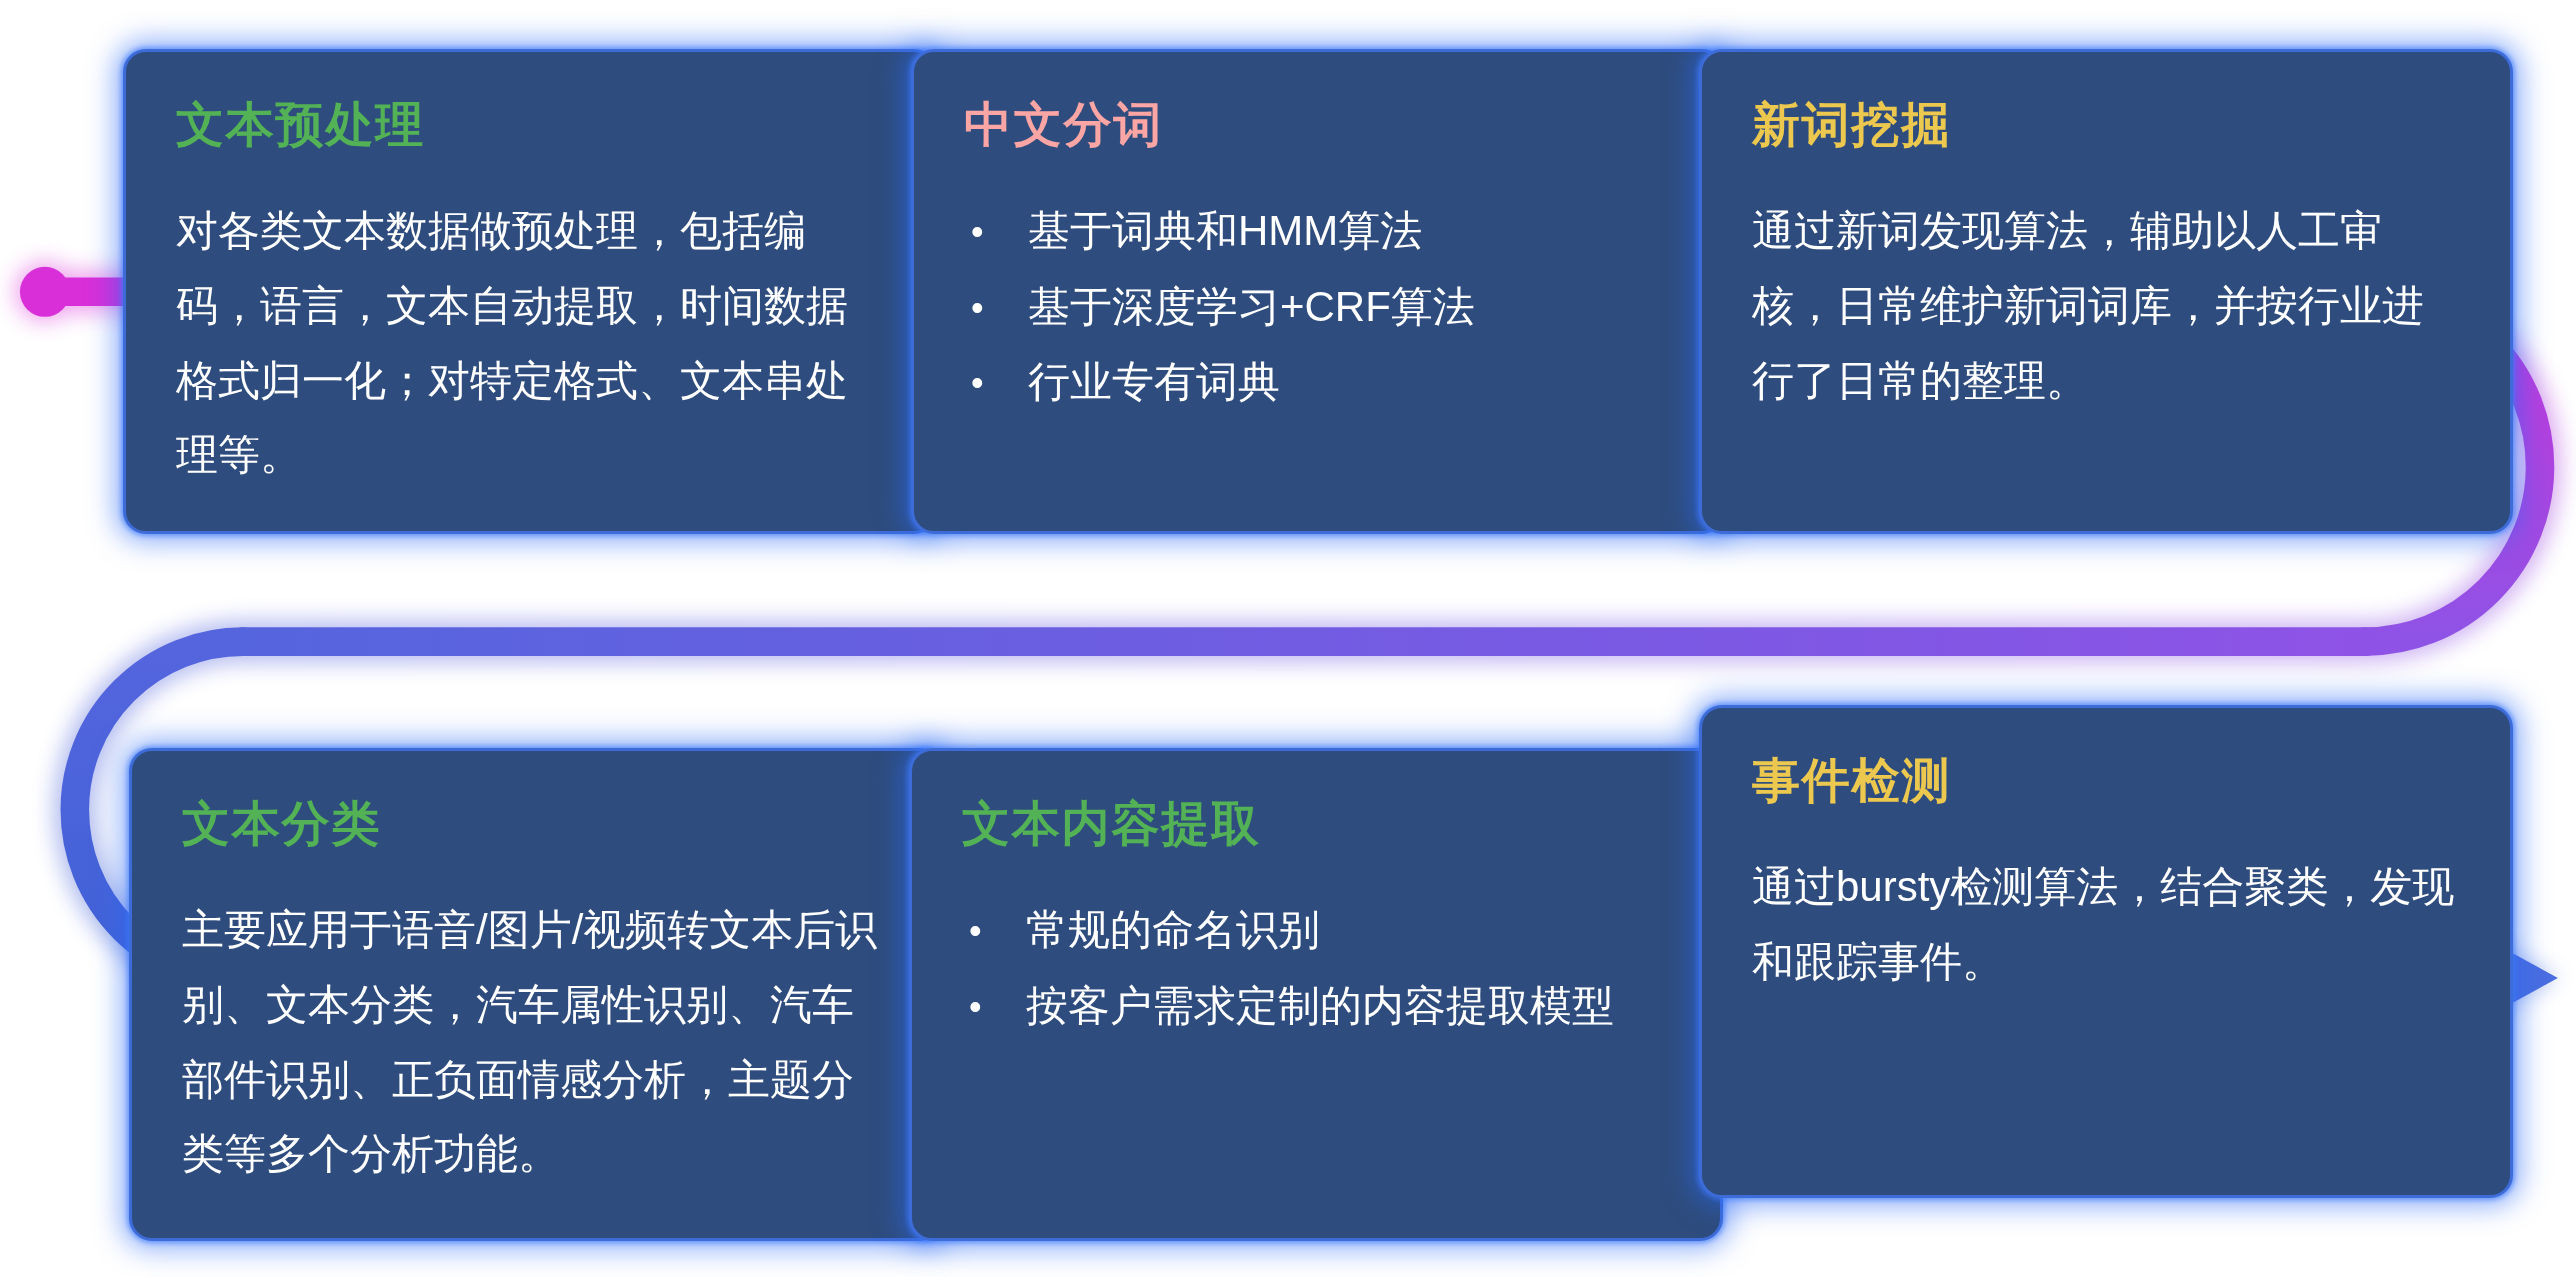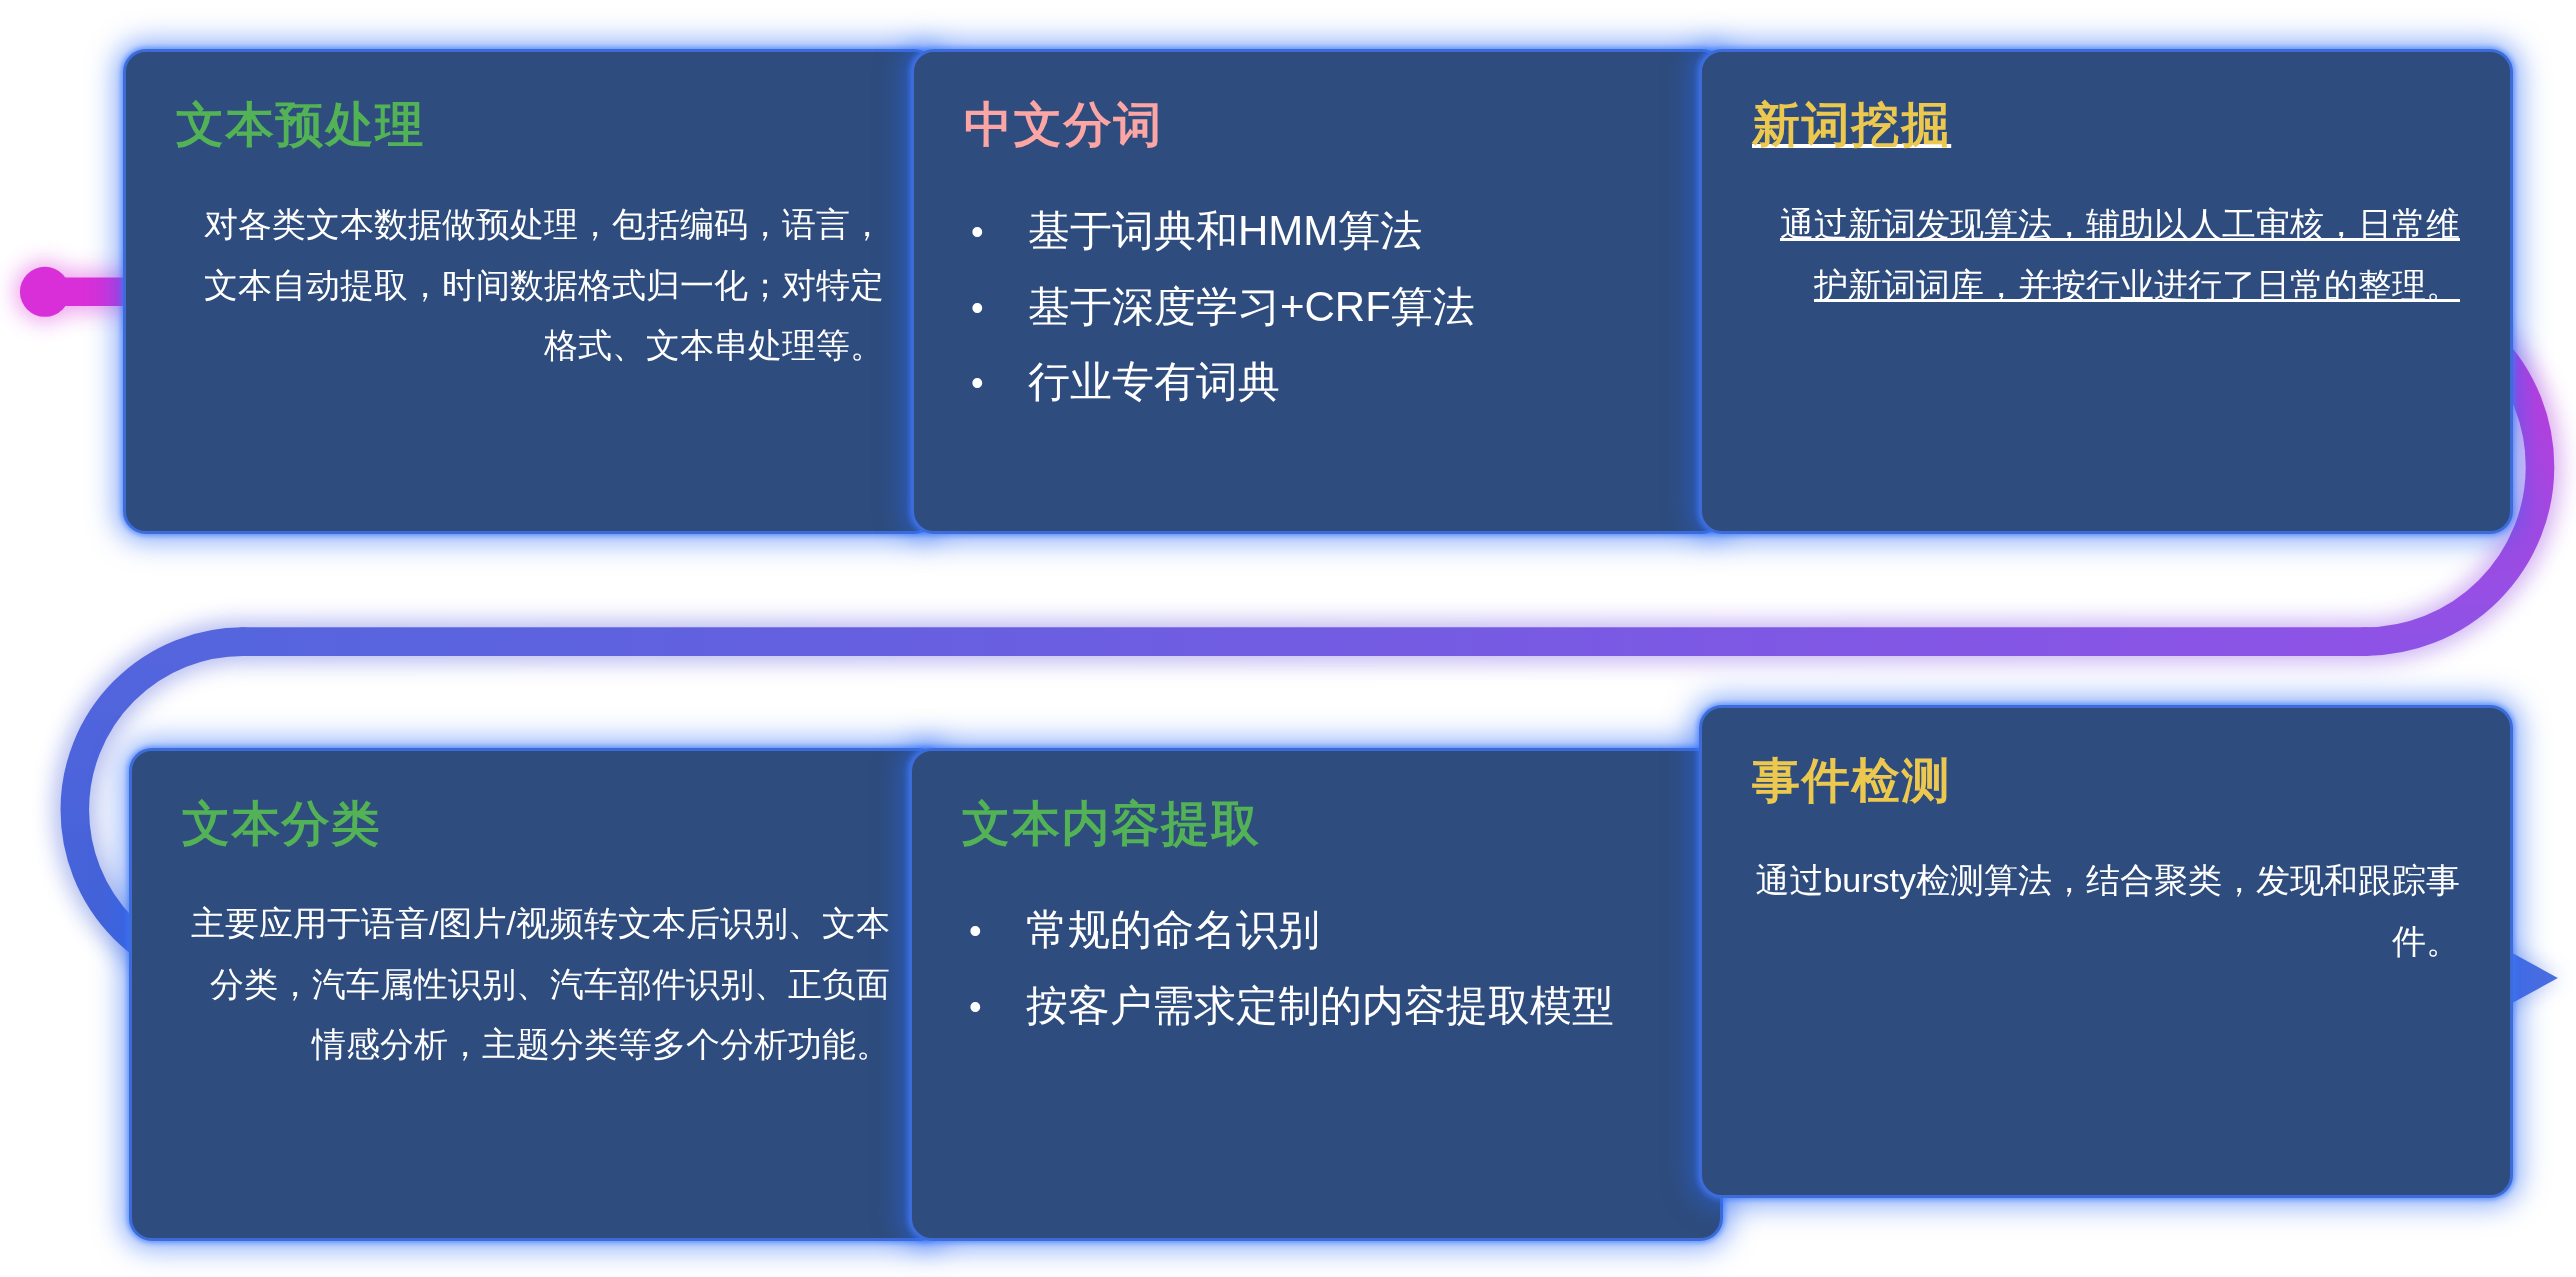--- a/index.html
+++ b/index.html
@@ -15,36 +15,35 @@
     background:#2e4c7d;
     border:3.6px solid #3d6cd9;
     border-radius:23px;
     box-shadow:0 0 27px 9px rgba(42,106,245,.50), 0 0 5.4px 1.8px rgba(70,130,255,.65);
     padding:41px 50px;
     z-index:1;
     color:#ffffff;
   }
   .card-c1 { left:123px;  top:49px;  height:485px; }
   .card-c2 { left:911px; top:49px;  height:485px; }
-  .card-c3 { left:1699px; top:49px;  height:485px;text-decoration:underline; }
+  .card-c3 { left:1699px; top:49px;  height:485px; }
   .card-c4 { left:129px;  top:748px; height:493px; }
   .card-c5 { left:909px; top:748px; height:493px; }
   .card-c6 { left:1699px; top:705px; height:493px; }
 
   .card-title {
     font-size:48px;
     font-weight:bold;
     letter-spacing:1.8px;
     margin-bottom:37px;
   }
   .card-body {
-    font-size:34px;
+    font-size:42px;
     line-height:1.78;
     color:#ffffff;
-    text-align:right;
   }
   .bullet-list { display:flex; flex-direction:column; }
   .bullet-item { display:flex; font-size:42px; line-height:1.78; color:#ffffff; }
   .bullet-marker { flex:none; width:64px; padding-left:7.1px; font-size:36px; line-height:2.1; }
 </style>
 </head>
 <body>
 
 <div class="stage">
 

